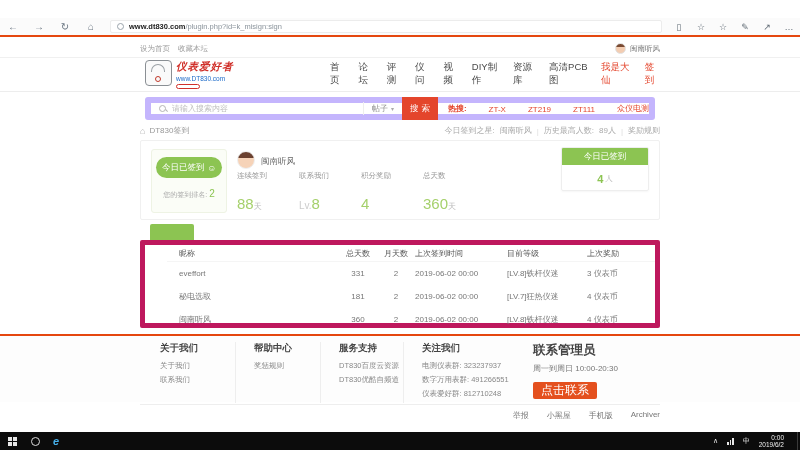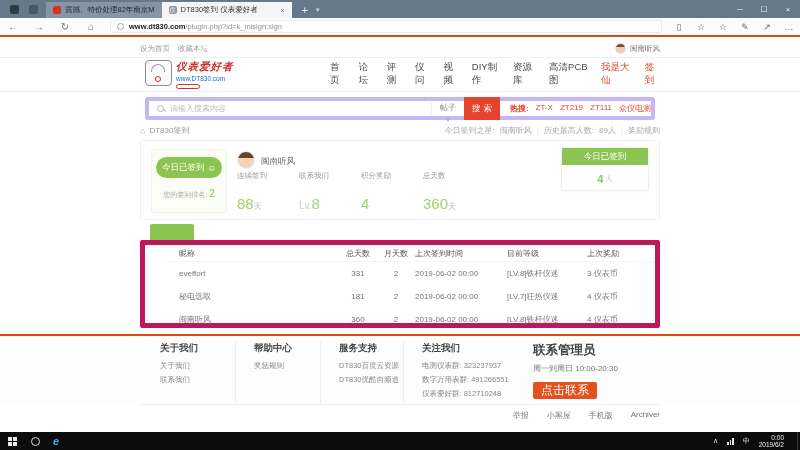--- a/index.html
+++ b/index.html
@@ -46,30 +46,30 @@
   .meter .knob { position:absolute; bottom:3px; left:9px; width:6px; height:6px; border:1.5px solid #c0392b; border-radius:50%; }
   .logotext { margin-left:4px; }
   .logotitle { color:#d0302a; font-size:10.5px; font-weight:bold; font-style:italic; letter-spacing:1px;text-align:center; }
   .logourl { color:#1b6ac9; font-size:6.5px; margin-top:1px; }
   .logobatt { width:24px; height:5px; border:1.2px solid #d0302a; border-radius:3px; margin-top:2px; }
   .mainnav { position:absolute; top:66px; left:330px; width:330px; height:16px; display:flex; justify-content:flex-end; align-items:center; gap:13px; font-size:9.5px; color:#4a4a4a; }
   .mainnav .red { color:#e4452c; }
   .headdiv { position:absolute; top:91px; left:0; width:800px; height:1px; background:#ededed; }
 
   
-  .searchwrap { position:absolute; top:97px; left:145px; width:510px; height:23px; border:4px solid #c4b5fd; border-radius:3px; background:#fff; display:flex; align-items:center; }
+  .searchwrap { position:absolute; top:97px; left:145px; width:510px; height:23px; border:6px solid #c4b5fd; border-radius:3px; background:#fff; display:flex; align-items:center; }
   .mag { position:relative; width:8px; height:8px; margin:0 5px 0 8px; }
   .mag::before { content:""; position:absolute; top:0; left:0; width:5px; height:5px; border:1.2px solid #b5b5b5; border-radius:50%; }
   .mag::after { content:""; position:absolute; left:5.5px; top:5.5px; width:3px; height:1.2px; background:#b5b5b5; transform:rotate(45deg); }
   .searchinput { border:none; outline:none; flex:1; font-size:8px; color:#444; }
   .searchinput::placeholder { color:#bdbdbd; }
-  .scope { font-size:8px; color:#888; border-left:1px solid #eee; padding:0 8px; height:13px; display:flex; align-items:center; gap:3px;flex-direction:column; }
+  .scope { font-size:8px; color:#888; border-left:1px solid #eee; padding:0 8px; height:13px; display:flex; align-items:center; gap:3px; }
   .scope .caret { font-size:6px; color:#aaa; }
   .searchbtn { width:36px; height:23px; background:#e4452c; color:#fff; font-size:8.5px; border:none; letter-spacing:3px; padding-left:3px; }
-  .hotwrap { display:flex; align-items:flex-start; gap:7px; font-size:8px; color:#e4452c; margin-left:10px; }
+  .hotwrap { display:flex; align-items:flex-end; gap:22px; font-size:8px; color:#e4452c; margin-left:10px; }
   .hotwrap .hl { font-weight:bold; }
 
   
   .crumbrow { position:absolute; top:124px; left:140px; width:520px; height:13px; display:flex; align-items:center; font-size:8px; color:#999; }
   .homeic { font-size:9px; color:#aaa; margin-right:4px; }
   .crumbmeta { margin-left:auto; color:#aaa; display:flex; gap:5px; align-items:flex-end; }
   .crumbmeta .sep { color:#ddd; }
 
   
   .signpanel { position:absolute; top:140px; left:140px; width:520px; height:80px; background:#fff; border:1px solid #f0f0f0; border-radius:2px; }
@@ -134,40 +134,20 @@
   .sb1{height:3px}.sb2{height:5px}.sb3{height:7px}
   .ime { font-size:7px; color:#eee; }
   .clock { text-align:right; font-size:6.5px; line-height:7.5px; color:#eee; margin-right:4px; }
   .sliver { width:3px; height:18px; border-left:1px solid #3a3a3a; }
 </style>
 </head>
 <body>
 
 <div class="screen">
 
-  <div class="tabstrip">
-    <div class="strip-icon"></div>
-    <div class="strip-icon lt"></div>
-    <div class="tab inactive">
-      <span class="favicon fav-red"></span>
-      <span>震撼、特价处理82年南京M</span>
-    </div>
-    <div class="tab active">
-      <span class="favicon fav-site">仪</span>
-      <span>DT830签到 仪表爱好者</span>
-      <span class="tab-close">×</span>
-    </div>
-    <div class="newtab">+</div>
-    <div class="tabchev">▾</div>
-    <div class="wincontrols">
-      <div class="winbtn">─</div>
-      <div class="winbtn">☐</div>
-      <div class="winbtn">×</div>
-    </div>
-  </div>
 
   <div class="addrrow">
     <span class="navbtn">←</span>
     <span class="navbtn">→</span>
     <span class="navbtn">↻</span>
     <span class="navbtn">⌂</span>
     <div class="urlbox">
       <span class="urlring"></span>
       <span class="urlhost">www.dt830.com</span>
       <span class="urlpath">/plugin.php?id=k_misign:sign</span>

